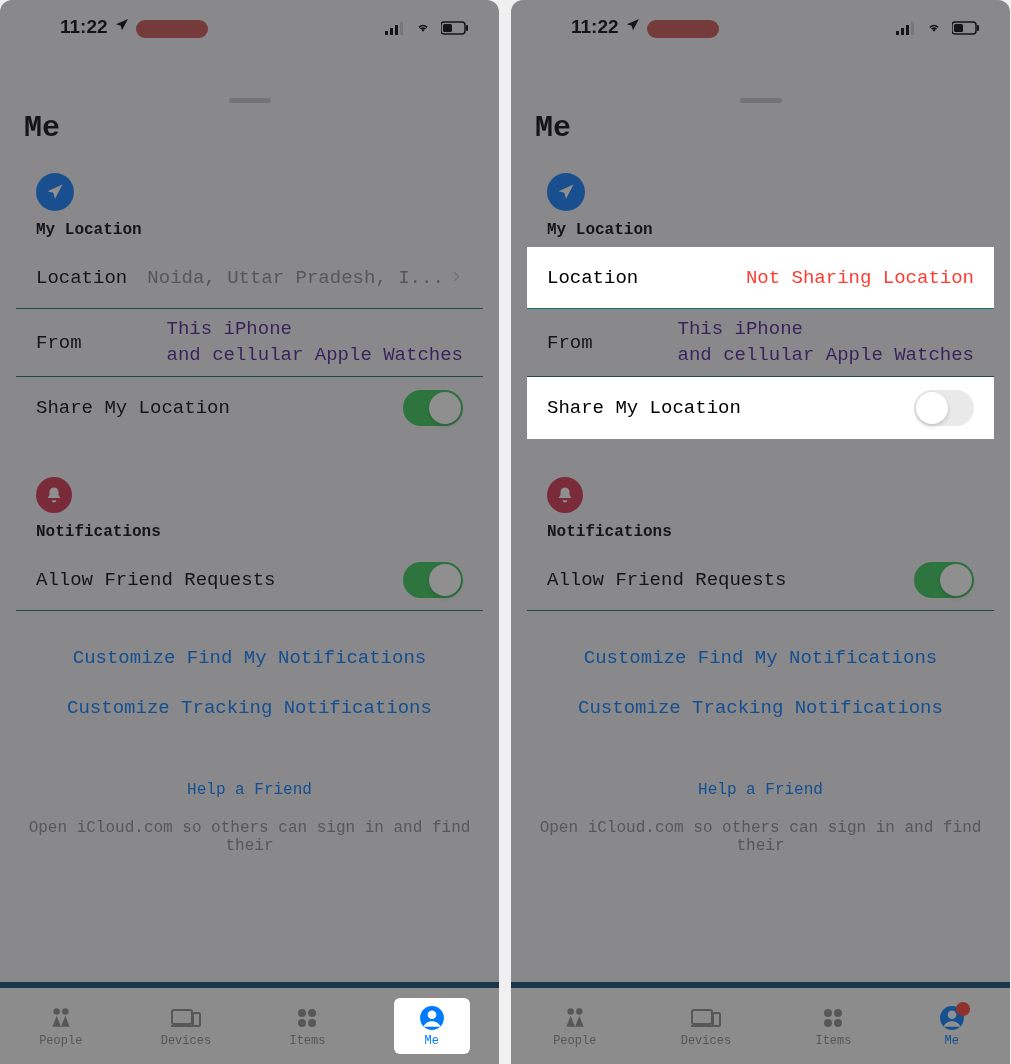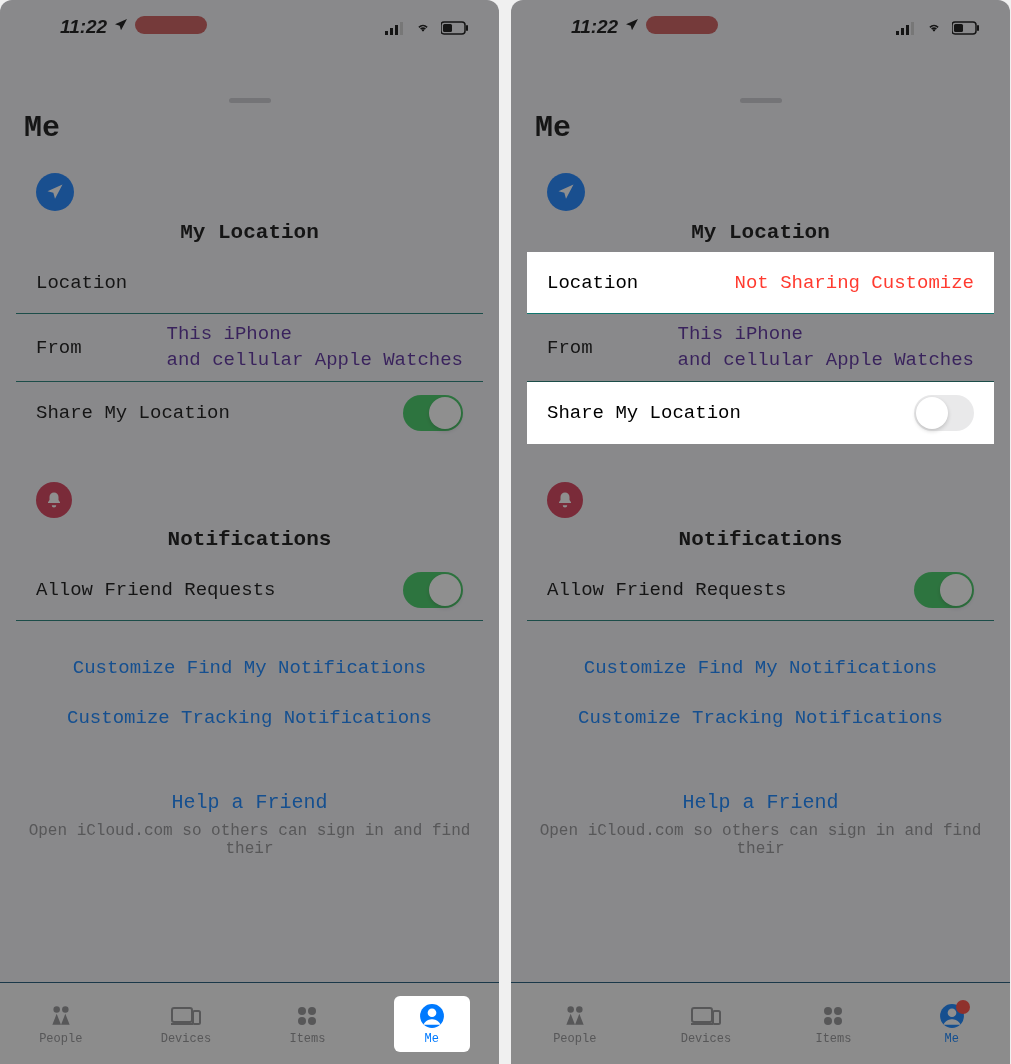--- a/index.html
+++ b/index.html
@@ -24,21 +24,21 @@
   }
   .statusbar {
     height: 54px;
     display: flex;
     align-items: center;
     justify-content: space-between;
     padding: 0 30px 0 60px;
     font-size: 19px;
     font-weight: 600;
   }
-  .statusbar-left { display: flex; align-items: flex-start; gap: 6px; font-style: italic; }
+  .statusbar-left { display: flex; align-items: flex-end; gap: 6px; }
   .statusbar-right { display: flex; align-items: center; gap: 8px; }
   .redact {
     display:inline-block;
     width: 72px;
     height: 18px;
     background: #c84f4f;
     border-radius: 9px;
   }
   .status-icons svg { vertical-align: middle; }
   .sheet {
@@ -61,24 +61,23 @@
     font-weight: 700;
     padding: 8px 24px 16px;
   }
   .content {
     padding: 0 16px;
   }
   .group-icon-hdr {
     padding: 12px 20px 4px;
   }
   .group-title {
-    font-size: 21px;
+    font-size: 16px;
     font-weight: 700;
     padding: 6px 20px 8px;
-    text-align: center;
   }
   .row {
     display: flex;
     align-items: center;
     justify-content: space-between;
     min-height: 62px;
     padding: 8px 20px;
     border-bottom: 1px solid #0f766e;
     font-size: 19px;
   }
@@ -97,27 +96,27 @@
     font-size: 19px;
     color: #007aff;
     text-align: center;
   }
   .help-block {
     margin-top: 48px;
     text-align: center;
   }
   .help-title {
     color: #007aff;
-    font-size: 20px;
+    font-size: 16px;
     font-weight: 400;
   }
   .help-sub {
     color: #8a8a8d;
     font-size: 16px;
-    margin-top: 8px;
+    margin-top: 20px;
   }
   .toggle {
     width: 60px;
     height: 36px;
     border-radius: 18px;
     position: relative;
     flex-shrink: 0;
   }
   .toggle.on { background: #34c759; }
   .toggle.off { background: #e9e9ea; }
@@ -127,21 +126,21 @@
     border-radius: 50%;
     background: #fff;
     position: absolute;
     top: 2px;
     box-shadow: 0 2px 4px rgba(0,0,0,.18);
   }
   .toggle.on .knob { right: 2px; }
   .toggle.off .knob { left: 2px; }
   .tabbar {
     height: 82px;
-    border-top: 1px solid #0c4a6e;
+    border-top: 6px solid #0c4a6e;
     display: flex;
     align-items: center;
     justify-content: space-around;
     background: #f8f8f8;
     position: absolute;
     left:0; right:0; bottom:0;
   }
   .tab {
     display: flex;
     flex-direction: column;
@@ -234,20 +233,24 @@
           <span class="round-blue">
             <svg width="20" height="20" viewBox="0 0 24 24" fill="#fff">
                 <path d="M21 3L3 11l7 2 2 7 9-17z"></path>
               </svg>
           </span>
         </div>
         <div class="group-title">My Location</div>
 
         <div class="row">
           <span class="label">Location</span>
+          <span style="display:flex;align-items:center;">
+            <span class="value">Noida, Uttar Pradesh, I...</span>
+            <span class="chevron">›</span>
+          </span>
         </div>
 
         <div class="row">
           <span class="label">From</span>
           <span class="value-stack">
             <div>This iPhone</div>
             <div>and cellular Apple Watches</div>
           </span>
         </div>
 
@@ -380,21 +383,21 @@
           <span class="round-blue">
             <svg width="20" height="20" viewBox="0 0 24 24" fill="#fff">
                 <path d="M21 3L3 11l7 2 2 7 9-17z"></path>
               </svg>
           </span>
         </div>
         <div class="group-title">My Location</div>
 
         <div class="row highlight">
           <span class="label">Location</span>
-          <span class="value red">Not Sharing Customize</span>
+          <span class="value red">Not Sharing Location</span>
         </div>
 
         <div class="row">
           <span class="label">From</span>
           <span class="value-stack">
             <div>This iPhone</div>
             <div>and cellular Apple Watches</div>
           </span>
         </div>
 

